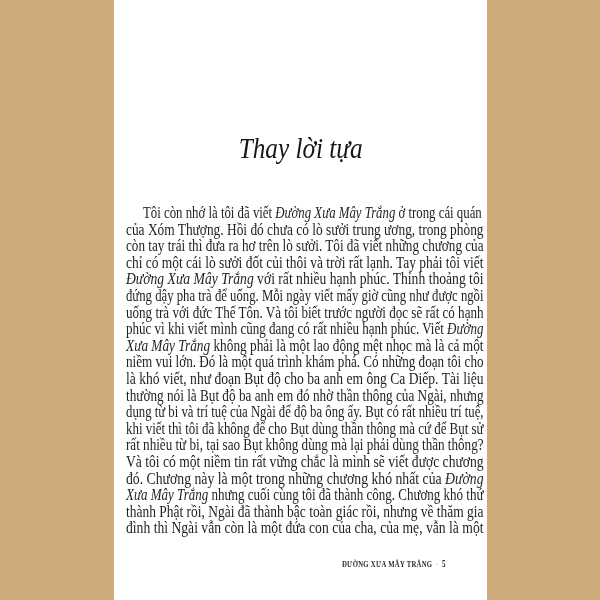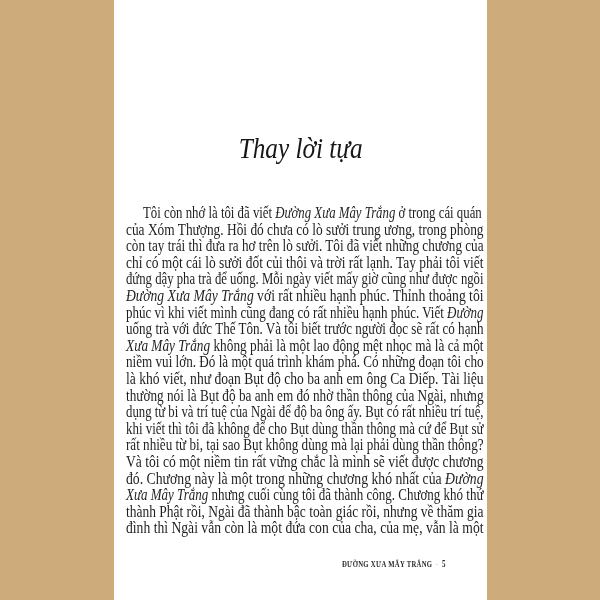--- a/index.html
+++ b/index.html
@@ -83,24 +83,24 @@
 
     <div class="chapter-title">
       <span class="fit" style="transform-origin: center center; transform: scaleX(0.841302);">Thay lời tựa</span>
     </div>
 
     <div class="body-text">
         <div class="line indent"><span class="fit" style="transform-origin: left center; transform: scaleX(0.800228);"><span>Tôi còn nhớ là tôi đã viết </span><i>Đường Xưa Mây Trắng</i><span> ở trong cái quán</span></span></div>
         <div class="line"><span class="fit" style="transform-origin: left center; transform: scaleX(0.835826);"><span>của Xóm Thượng. Hồi đó chưa có lò sưởi trung ương, trong phòng</span></span></div>
         <div class="line"><span class="fit" style="transform-origin: left center; transform: scaleX(0.82227);"><span>còn tay trái thì đưa ra hơ trên lò sưởi. Tôi đã viết những chương của</span></span></div>
         <div class="line"><span class="fit" style="transform-origin: left center; transform: scaleX(0.840365);"><span>chỉ có một cái lò sưởi đốt củi thôi và trời rất lạnh. Tay phải tôi viết</span></span></div>
+        <div class="line"><span class="fit" style="transform-origin: left center; transform: scaleX(0.851406);"><i>Đường Xưa Mây Trắng</i><span> với rất nhiều hạnh phúc. Thỉnh thoảng tôi</span></span></div>
         <div class="line"><span class="fit" style="transform-origin: left center; transform: scaleX(0.795305);"><span>đứng dậy pha trà để uống. Mỗi ngày viết mấy giờ cũng như được ngồi</span></span></div>
-        <div class="line"><span class="fit" style="transform-origin: left center; transform: scaleX(0.851406);"><i>Đường Xưa Mây Trắng</i><span> với rất nhiều hạnh phúc. Thỉnh thoảng tôi</span></span></div>
+        <div class="line"><span class="fit" style="transform-origin: left center; transform: scaleX(0.816282);"><span>uống trà với đức Thế Tôn. Và tôi biết trước người đọc sẽ rất có hạnh</span></span></div>
         <div class="line"><span class="fit" style="transform-origin: left center; transform: scaleX(0.812667);"><span>phúc vì khi viết mình cũng đang có rất nhiều hạnh phúc. Viết </span><i>Đường</i></span></div>
-        <div class="line"><span class="fit" style="transform-origin: left center; transform: scaleX(0.816282);"><span>uống trà với đức Thế Tôn. Và tôi biết trước người đọc sẽ rất có hạnh</span></span></div>
         <div class="line"><span class="fit" style="transform-origin: left center; transform: scaleX(0.831435);"><i>Xưa Mây Trắng</i><span> không phải là một lao động mệt nhọc mà là cả một</span></span></div>
         <div class="line"><span class="fit" style="transform-origin: left center; transform: scaleX(0.820448);"><span>niềm vui lớn. Đó là một quá trình khám phá. Có những đoạn tôi cho</span></span></div>
         <div class="line"><span class="fit" style="transform-origin: left center; transform: scaleX(0.848827);"><span>là khó viết, như đoạn Bụt độ cho ba anh em ông Ca Diếp. Tài liệu</span></span></div>
         <div class="line"><span class="fit" style="transform-origin: left center; transform: scaleX(0.825905);"><span>thường nói là Bụt độ ba anh em đó nhờ thần thông của Ngài, nhưng</span></span></div>
         <div class="line"><span class="fit" style="transform-origin: left center; transform: scaleX(0.797293);"><span>dụng từ bi và trí tuệ của Ngài để độ ba ông ấy. Bụt có rất nhiều trí tuệ,</span></span></div>
         <div class="line"><span class="fit" style="transform-origin: left center; transform: scaleX(0.80688);"><span>khi viết thì tôi đã không để cho Bụt dùng thần thông mà cứ để Bụt sử</span></span></div>
         <div class="line"><span class="fit" style="transform-origin: left center; transform: scaleX(0.81886);"><span>rất nhiều từ bi, tại sao Bụt không dùng mà lại phải dùng thần thông?</span></span></div>
         <div class="line"><span class="fit" style="transform-origin: left center; transform: scaleX(0.848202);"><span>Và tôi có một niềm tin rất vững chắc là mình sẽ viết được chương</span></span></div>
         <div class="line"><span class="fit" style="transform-origin: left center; transform: scaleX(0.858172);"><span>đó. Chương này là một trong những chương khó nhất của </span><i>Đường</i></span></div>
         <div class="line"><span class="fit" style="transform-origin: left center; transform: scaleX(0.812412);"><i>Xưa Mây Trắng</i><span> nhưng cuối cùng tôi đã thành công. Chương khó thứ</span></span></div>

